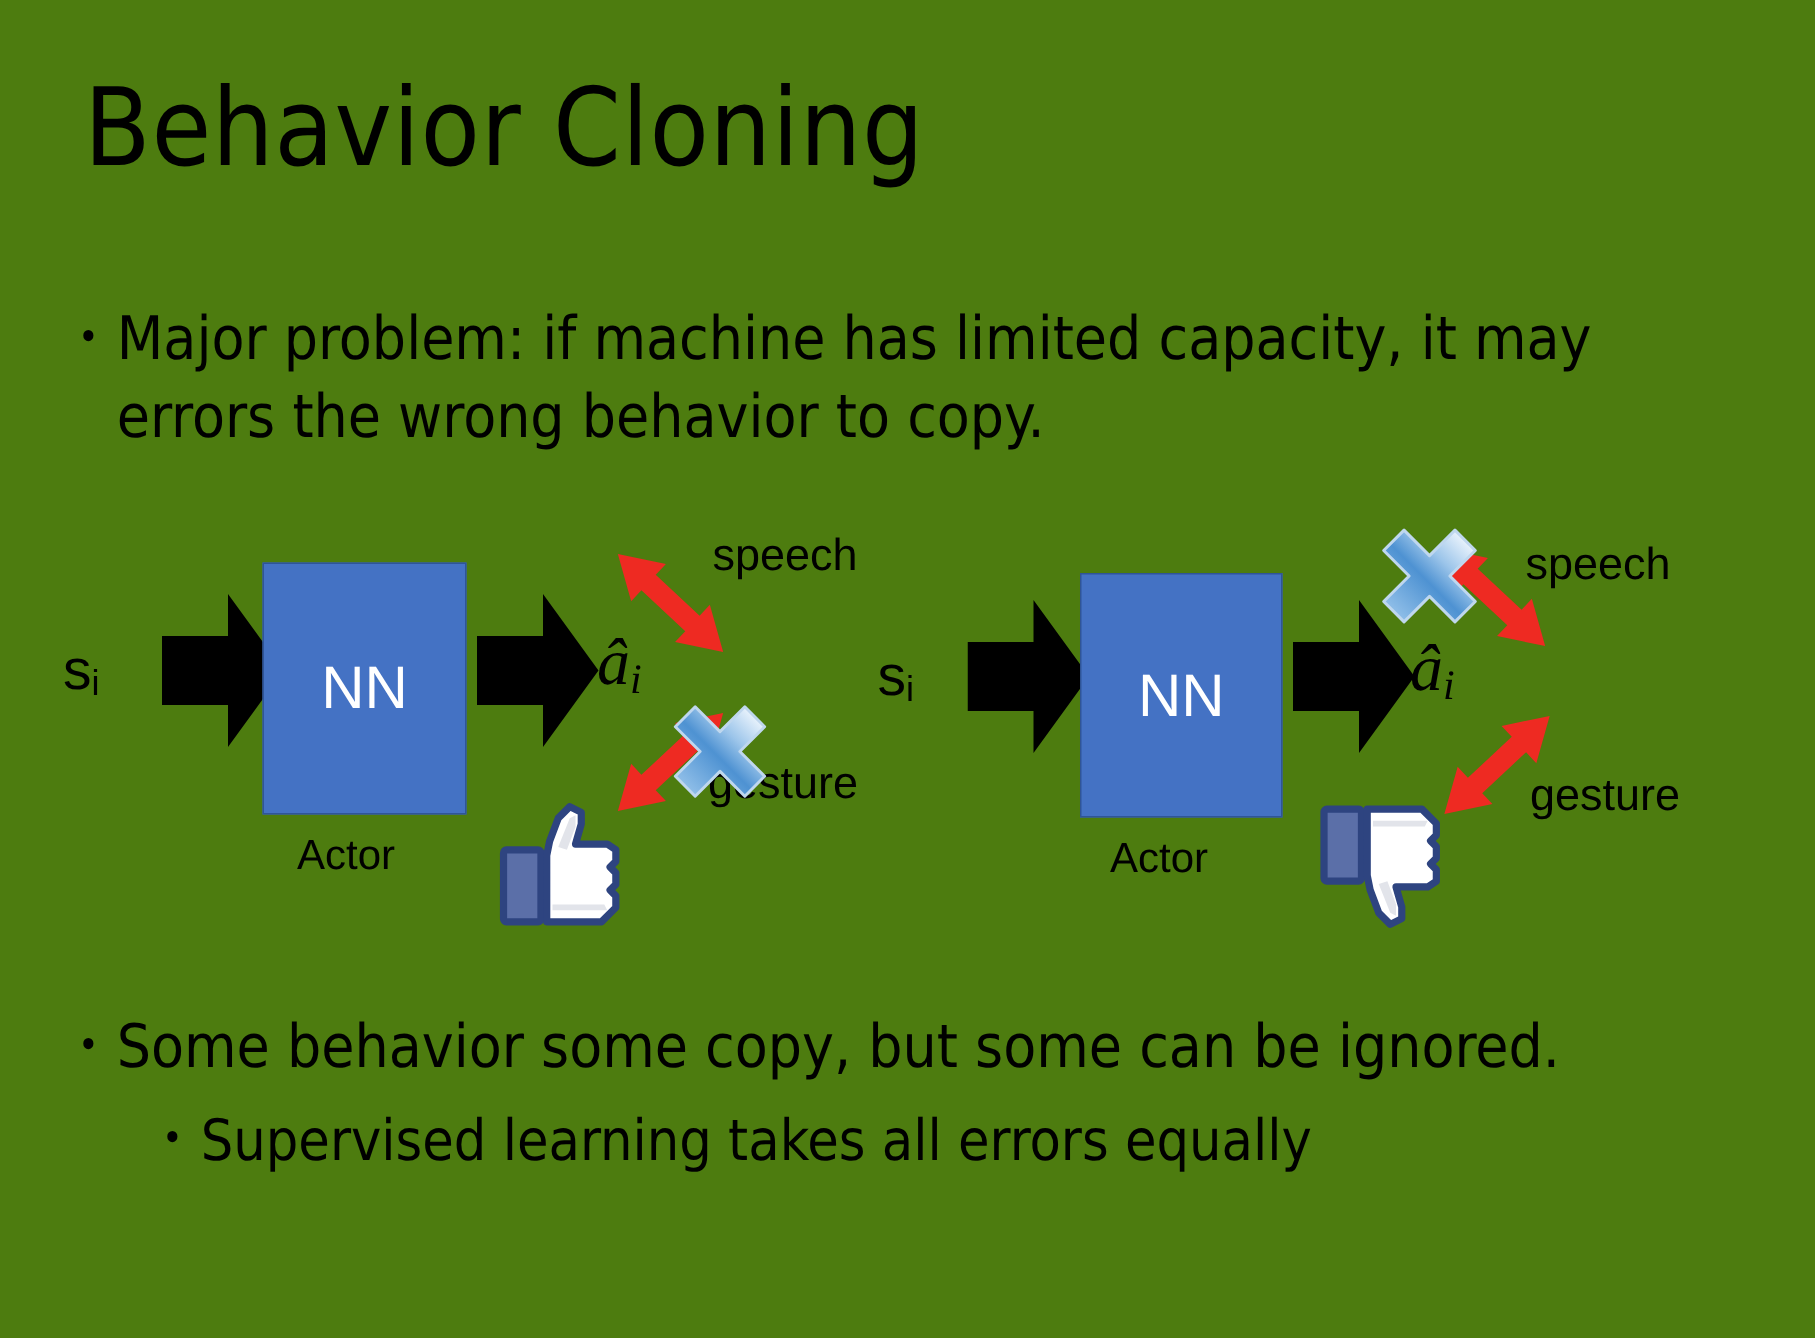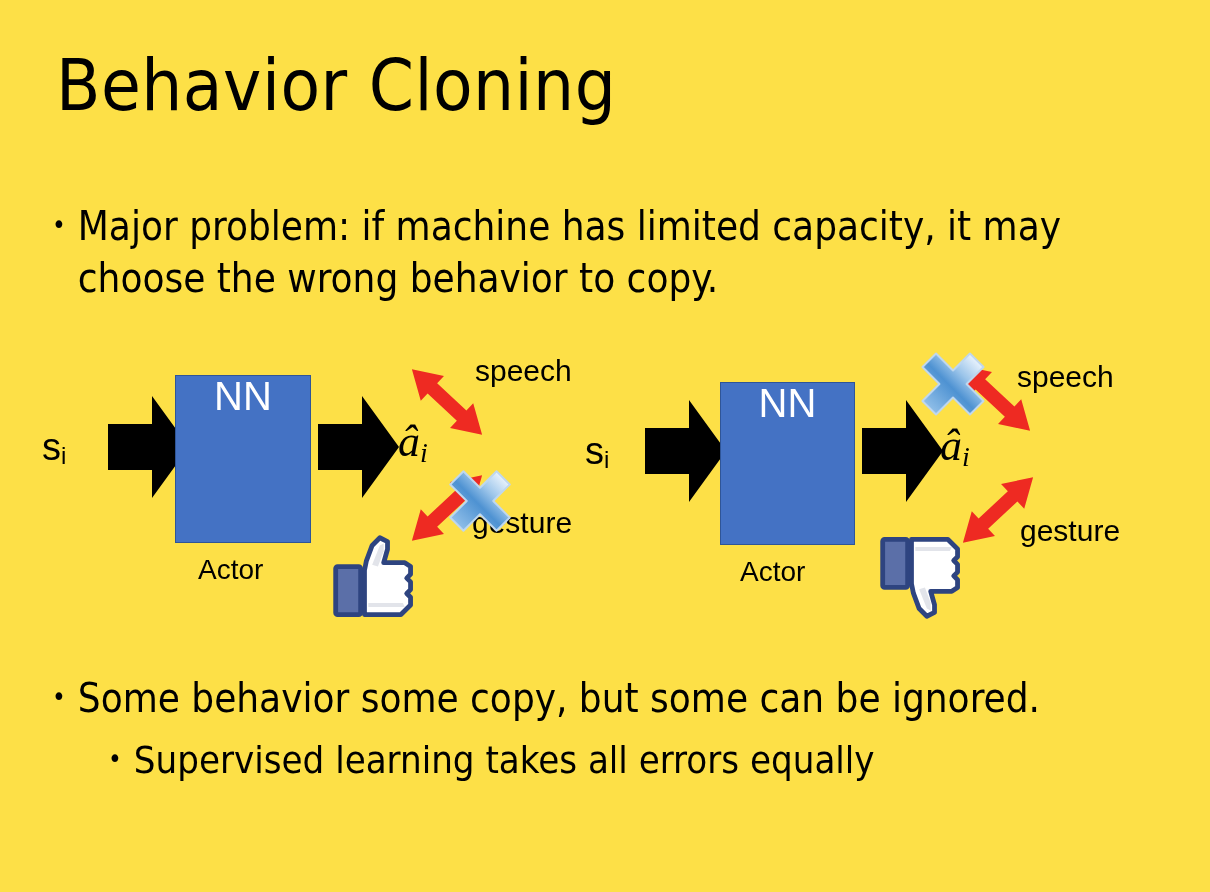--- a/index.html
+++ b/index.html
@@ -9,21 +9,21 @@
     background: #ffffff;
   }
   body {
     font-family: "Liberation Sans", sans-serif;
     -webkit-font-smoothing: antialiased;
   }
   #slide {
     position: relative;
     width: 1210px;
     height: 892px;
-    background: #fde047;
+    background: #4d7c0f;
     overflow: hidden;
   }
 
   
   .slide-title {
     position: absolute;
     left: 56px;
     top: 44px;
     font-family: "DejaVu Sans Condensed", "Liberation Sans Narrow", "Liberation Sans", sans-serif;
     font-stretch: condensed;
@@ -100,21 +100,21 @@
     font-size: 24px;
     vertical-align: -4px;
   }
 
   .nn-box {
     position: absolute;
     background: #4472C4;
     border: 1px solid #2F5597;
     box-sizing: border-box;
     display: flex;
-    align-items: flex-start;
+    align-items: center;
     justify-content: center;
   }
   .nn-box .nn-text {
     color: #ffffff;
     font-family: "Liberation Sans", sans-serif;
     font-size: 40px;
     line-height: 1;
   }
 
   .actor-label {
@@ -158,21 +158,21 @@
 </head>
 <body>
 
 <div id="slide">
 
   <div class="slide-title">Behavior Cloning</div>
 
   <div class="bullet-block" id="bullet-top">
     <div class="bullet-row">
       <span class="bullet-dot">•</span>
-      <span class="bullet-text">Major problem: if machine has limited capacity, it may choose the wrong behavior to copy.</span>
+      <span class="bullet-text">Major problem: if machine has limited capacity, it may errors the wrong behavior to copy.</span>
     </div>
   </div>
 
   <div class="diagram" id="diagram-left">
 
     <div class="state-label" style="left:22px; top:98px;">
       <span>s</span><span class="sub">i</span>
     </div>
 
     <div class="block-arrow" style="left:88px; top:62px;">

